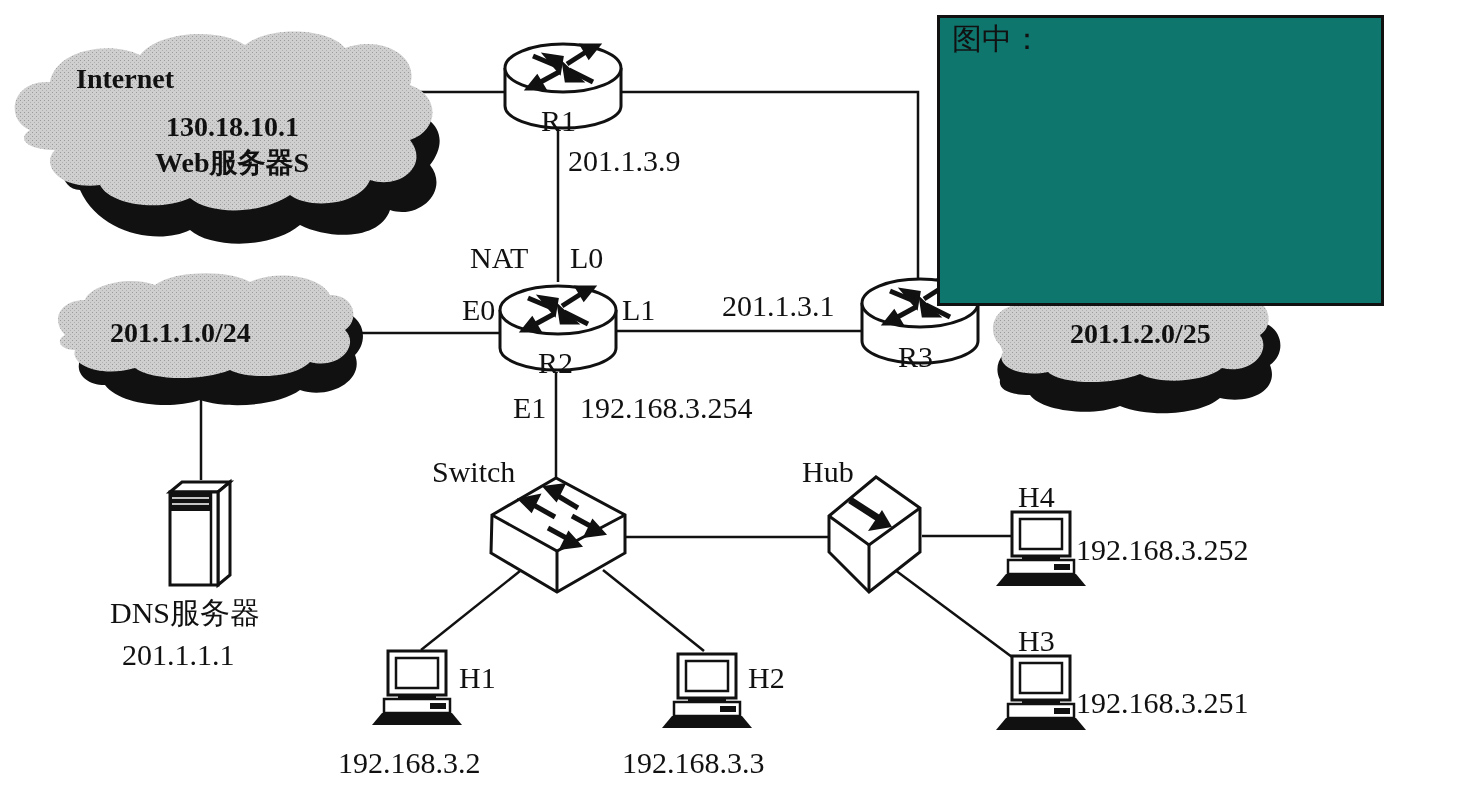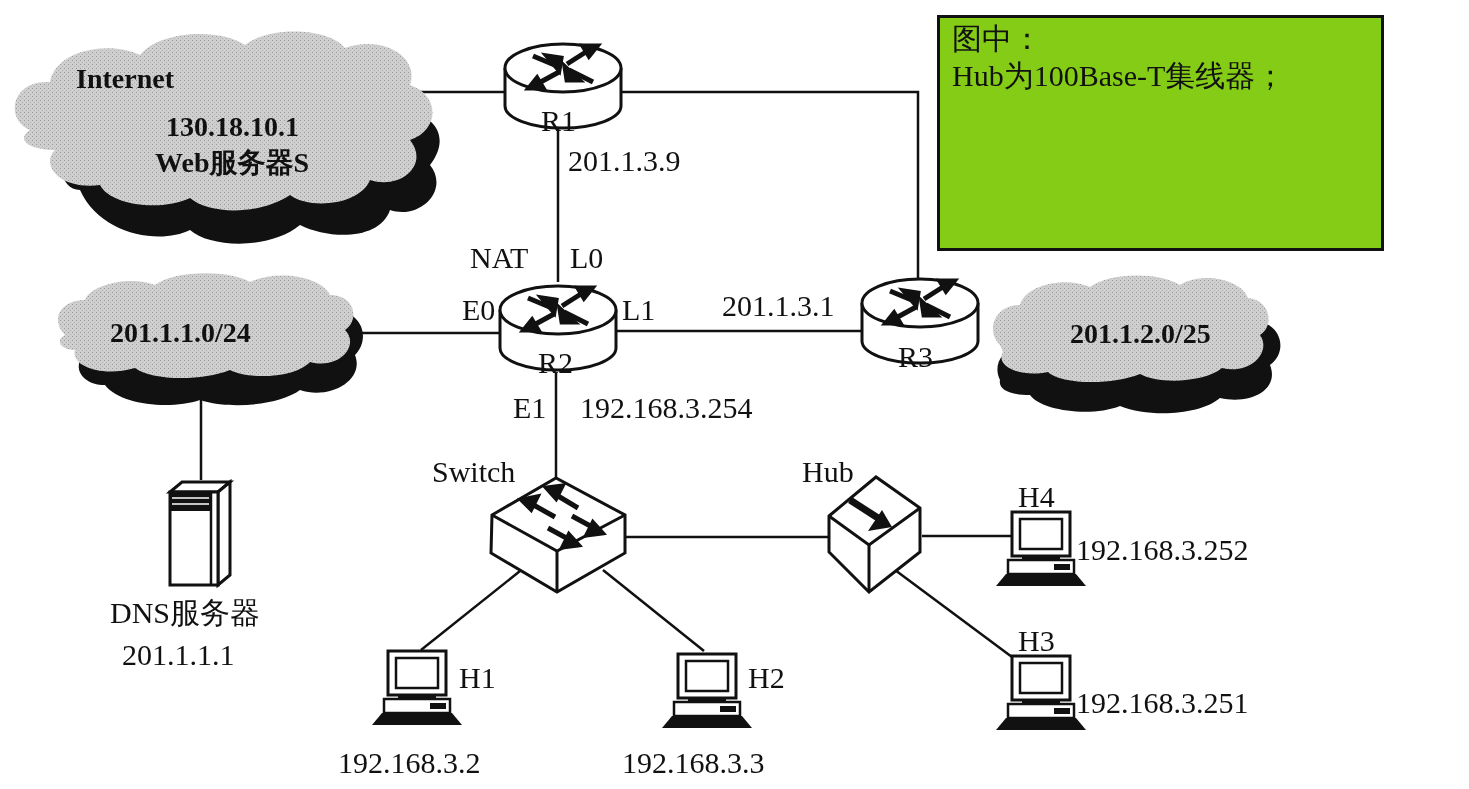--- a/index.html
+++ b/index.html
@@ -3,24 +3,24 @@
 <meta charset="utf-8">
 <style>
   html, body { margin: 0; padding: 0; background: #ffffff; }
   body { width: 1469px; height: 789px; position: relative; overflow: hidden;
          font-family: "Liberation Serif", "DejaVu Serif", serif; color: #111; }
   svg#diagram { position: absolute; left: 0; top: 0; width: 1469px; height: 789px; }
   .lbl { font-family: "Liberation Serif", "DejaVu Serif", serif; fill: #111; font-size: 30px; }
   .lbl-bold { font-weight: bold; font-size: 28px; }
   .wire { stroke: #111; stroke-width: 2.5; fill: none; }
   .note {
-    position: absolute; left: 937px; top: 15px; width: 447px; height: 236px;
+    position: absolute; left: 937px; top: 15px; width: 447px; height: 291px;
     border: 3px solid #111; box-sizing: border-box; padding: 2px 0 8px 12px;
     font-family: "Liberation Serif", "DejaVu Serif", serif; font-size: 30px; line-height: 37px;
-    background: #84cc16;
+    background: #0f766e;
   }
   .note div { white-space: nowrap; }
 </style>
 </head>
 <body>
 
 <svg id="diagram" viewBox="0 0 1469 789" xmlns="http://www.w3.org/2000/svg">
   <defs>
     <pattern id="dots" width="4" height="4" patternUnits="userSpaceOnUse">
       <rect width="4" height="4" fill="#cfcfcf"></rect>
@@ -173,14 +173,13 @@
   </g>
   <g>
     <use href="#host-shape" x="1012" y="656"></use>
     <text class="lbl" x="1018" y="651">H3</text>
     <text class="lbl" x="1076" y="713">192.168.3.251</text>
   </g>
 </svg>
 
 <div class="note">
   <div>图中：</div>
-  <div>Hub为100Base-T集线器；</div>
 </div>
 
 </body></html>

